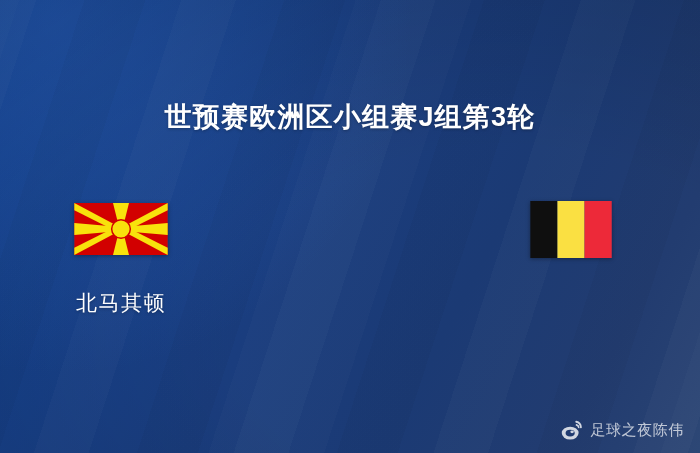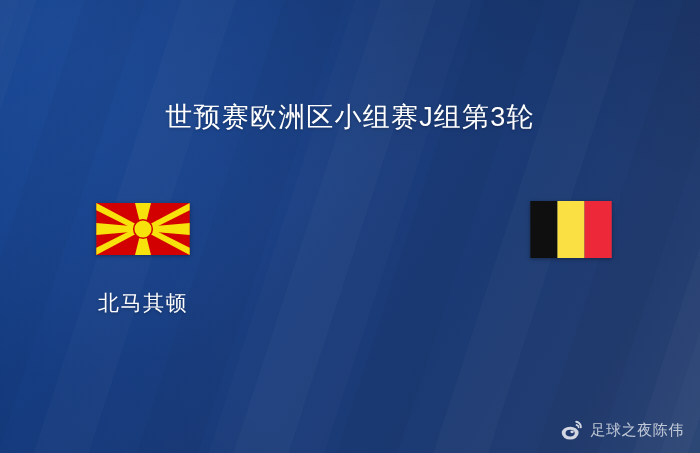--- a/index.html
+++ b/index.html
@@ -70,33 +70,33 @@
   
   #title {
     position:absolute;
     left:0; right:0;
     top:101px;
     text-align:center;
     color:#ffffff;
     font-size:27px;
     line-height:32px;
     letter-spacing:1.2px;
-    font-weight:400;
+    font-weight:700;
     white-space:nowrap;
     text-shadow:0 1px 3px rgba(0,0,0,0.28);
   }
 
   
   .team {
     position:absolute;
     top:198px;
     width:220px;
     text-align:center;
   }
-  #team-home { left:33px; }
+  #team-home { left:11px; }
   #team-away { left:461px; }
 
   .flag-wrap {
     height:62px;
     display:flex;
     align-items:center;
     justify-content:center;
   }
 
   .team-name {

